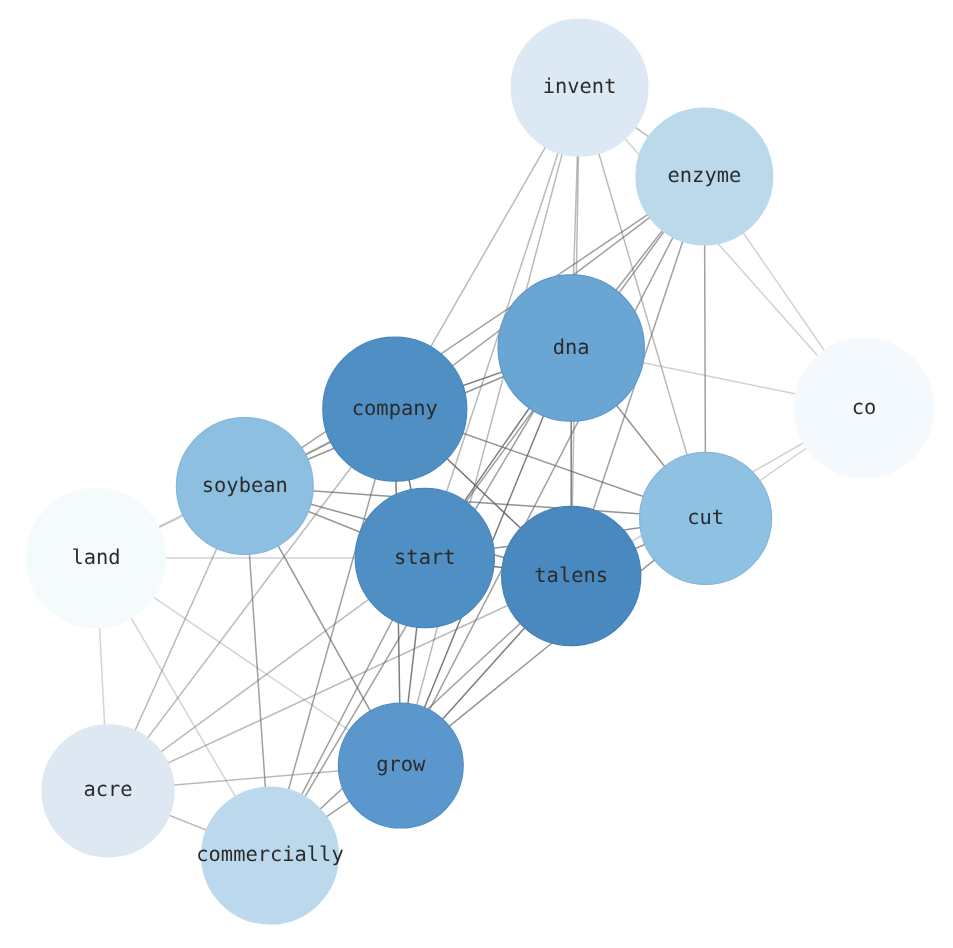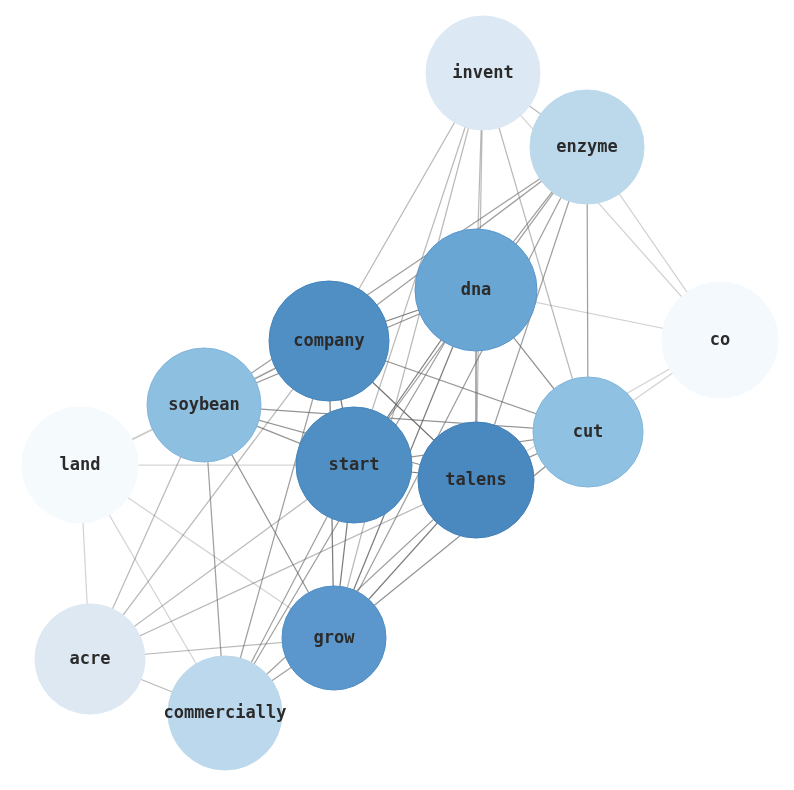--- a/index.html
+++ b/index.html
@@ -12,21 +12,20 @@
     width: 794px;
     height: 790px;
     overflow: hidden;
     font-family: "DejaVu Sans Mono", monospace;
   }
   #graph-root {
     position: relative;
     width: 794px;
     height: 790px;
     background: #ffffff;
-    font-weight: bold;
   }
   svg#network-canvas {
     display: block;
     width: 794px;
     height: 790px;
   }
   .node-label {
     font-family: "DejaVu Sans Mono", monospace;
     font-size: 17px;
     fill: #2b2b2b;

